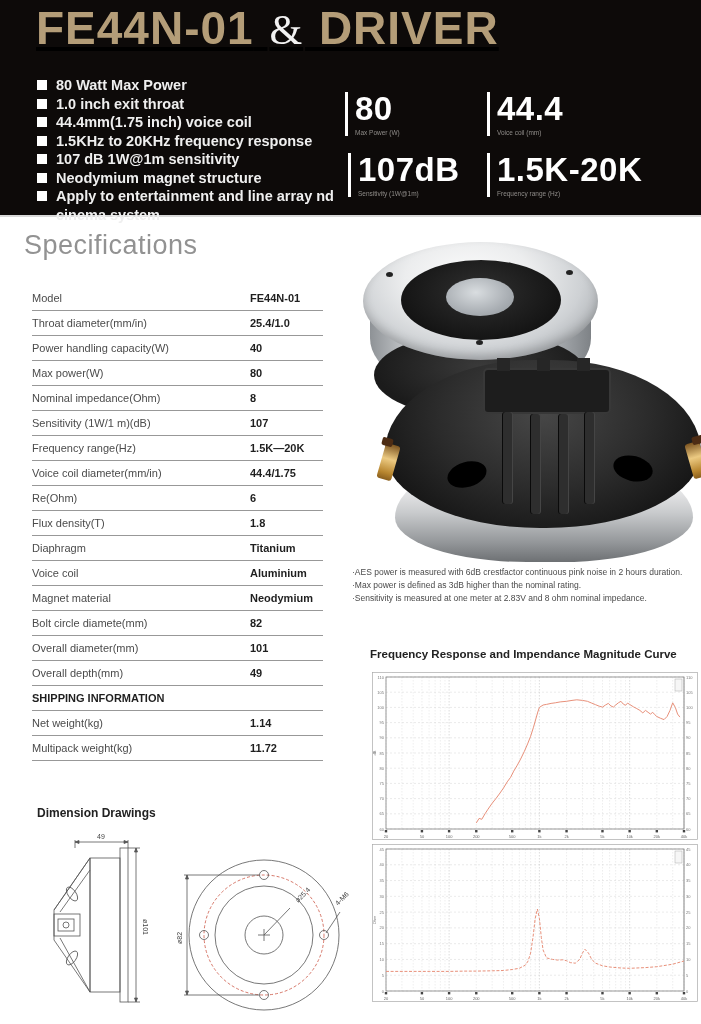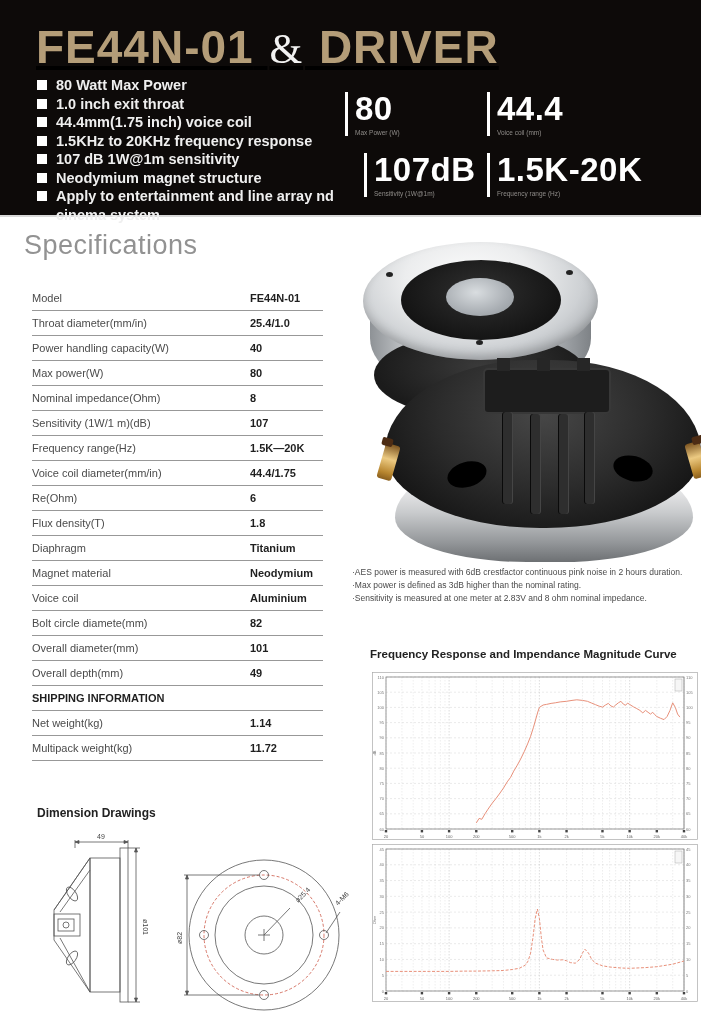--- a/index.html
+++ b/index.html
@@ -2,33 +2,33 @@
 <html><head>
 <meta charset="utf-8">
 <style>
   * { margin:0; padding:0; box-sizing:border-box; }
   html,body { background:#ffffff; }
   body { font-family:"Liberation Sans", sans-serif; }
   .page { position:relative; width:701px; height:1024px; background:#fff; overflow:hidden; margin:0 auto; }
 
   
   .hero { position:absolute; left:0; top:0; width:701px; height:217px; background:#0d0a09; border-bottom:2px solid #d8d8d8; }
-  .hero-title { position:absolute; left:36px; top:20px; font-size:46px; font-weight:bold; letter-spacing:1px; white-space:nowrap;text-decoration:underline; }
+  .hero-title { position:absolute; left:36px; top:1px; font-size:46px; font-weight:bold; letter-spacing:1px; white-space:nowrap;text-decoration:underline; }
   .hero-title .t-model, .hero-title .t-suffix { color:#b49d78; }
   .hero-title .t-amp { color:#f2f2f2; font-family:"Liberation Serif", serif; font-weight:400; font-size:42px; padding:0 2px; }
   .features { position:absolute; left:37px; top:76px; width:305px; list-style:none;font-weight:bold; }
   .features li { position:relative; padding-left:19px; color:#efefef; font-size:14.5px; line-height:18.5px; }
   .features li .sq { position:absolute; left:0; top:4px; width:10px; height:10px; background:#ffffff; }
   .stats { }
   .stat { position:absolute; border-left:3px solid #ffffff; padding-left:7px; }
   .stat .v { color:#ffffff; font-size:33px; font-weight:bold; line-height:1.05; letter-spacing:0.5px; }
   .stat .c { color:#8f8c89; font-size:6.5px; margin-top:2px; }
   #stat-0 { left:345px; top:92px; }
   #stat-1 { left:487px; top:92px; }
-  #stat-2 { left:364px; top:153px; }
+  #stat-2 { left:348px; top:153px; }
   #stat-3 { left:487px; top:153px; }
 
   
   .spec-heading { position:absolute; left:24px; top:230px; font-size:27px; font-weight:400; color:#929292; letter-spacing:0.5px; }
   .spec-table { position:absolute; left:32px; top:286px; width:291px; }
   .spec-row { display:flex; align-items:center; height:25px; border-bottom:1px solid #989898; }
   .spec-row .lbl { width:218px; font-size:11px; color:#4b4b4b; }
   .spec-row .val { flex:1; font-size:11px; font-weight:bold; color:#1f1f1f; }
   .spec-row.section .lbl { font-weight:bold; color:#1f1f1f; font-size:11px; width:100%; }
 
@@ -157,26 +157,26 @@
       </div>
       <div class="spec-row">
         <div class="lbl">Flux density(T)</div>
         <div class="val">1.8</div>
       </div>
       <div class="spec-row">
         <div class="lbl">Diaphragm</div>
         <div class="val">Titanium</div>
       </div>
       <div class="spec-row">
+        <div class="lbl">Voice coil</div>
+        <div class="val">Aluminium</div>
+      </div>
+      <div class="spec-row">
         <div class="lbl">Magnet material</div>
         <div class="val">Neodymium</div>
-      </div>
-      <div class="spec-row">
-        <div class="lbl">Voice coil</div>
-        <div class="val">Aluminium</div>
       </div>
       <div class="spec-row">
         <div class="lbl">Bolt circle diamete(mm)</div>
         <div class="val">82</div>
       </div>
       <div class="spec-row">
         <div class="lbl">Overall diameter(mm)</div>
         <div class="val">101</div>
       </div>
       <div class="spec-row">

